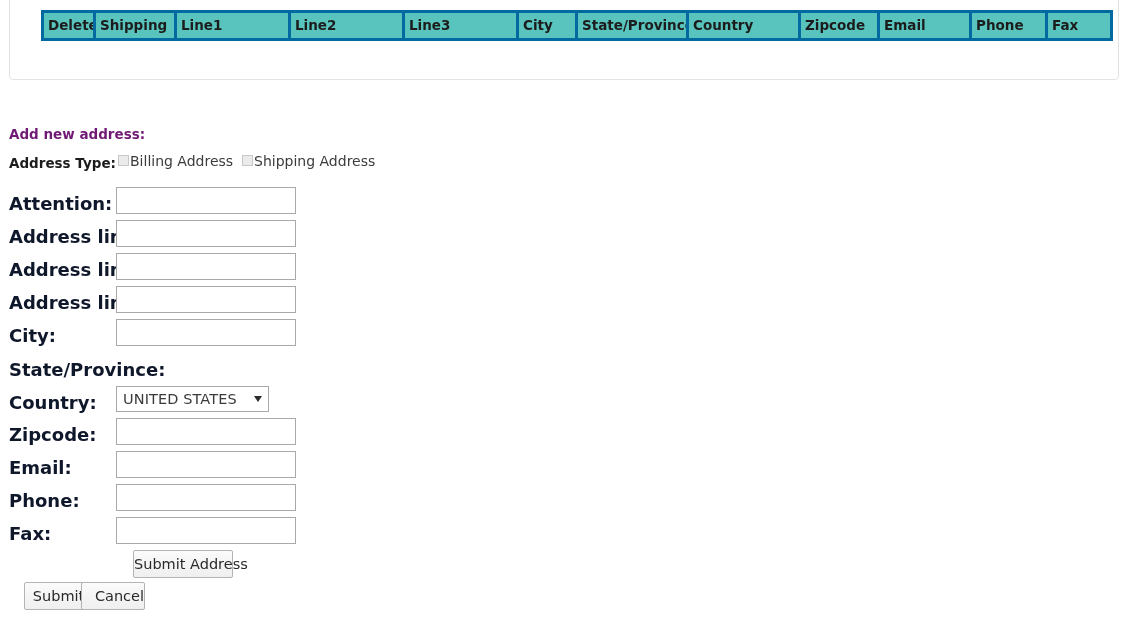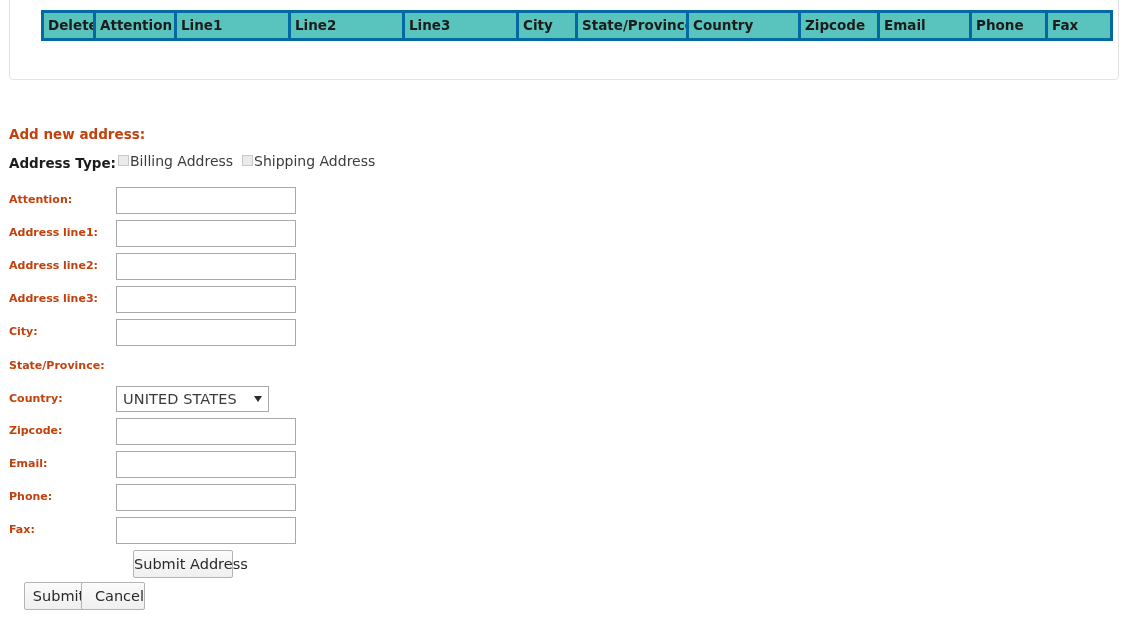--- a/index.html
+++ b/index.html
@@ -53,21 +53,21 @@
     white-space: nowrap;
   }
 
   
   .form-title {
     position: absolute;
     left: 9px;
     top: 126px;
     font-size: 13.5px;
     font-weight: bold;
-    color: #c2410c;
+    color: #701a75;
     white-space: nowrap;
   }
 
   .addr-type-label {
     position: absolute;
     left: 9px;
     top: 155px;
     font-size: 13.5px;
     font-weight: bold;
     color: #1c1c1c;
@@ -102,23 +102,23 @@
   .frow {
     position: absolute;
     left: 9px;
     width: 500px;
     height: 28px;
   }
   .flabel {
     position: absolute;
     left: 0;
     top: 6px;
-    font-size: 11px;
+    font-size: 18px;
     font-weight: bold;
-    color: #c2410c;
+    color: #0f172a;
     white-space: nowrap;
   }
   .finput {
     position: absolute;
     left: 107px;
     top: 0;
     width: 180px;
     height: 27px;
     border: 1px solid #a9a9a9;
     background: #ffffff;
@@ -216,21 +216,21 @@
         <col style="width: 111px;">
         <col style="width: 112px;">
         <col style="width: 79px;">
         <col style="width: 92px;">
         <col style="width: 76px;">
         <col style="width: 65px;">
       </colgroup>
     <thead>
       <tr>
           <th>Delete</th>
-          <th>Attention</th>
+          <th>Shipping</th>
           <th>Line1</th>
           <th>Line2</th>
           <th>Line3</th>
           <th>City</th>
           <th>State/Province</th>
           <th>Country</th>
           <th>Zipcode</th>
           <th>Email</th>
           <th>Phone</th>
           <th>Fax</th>

